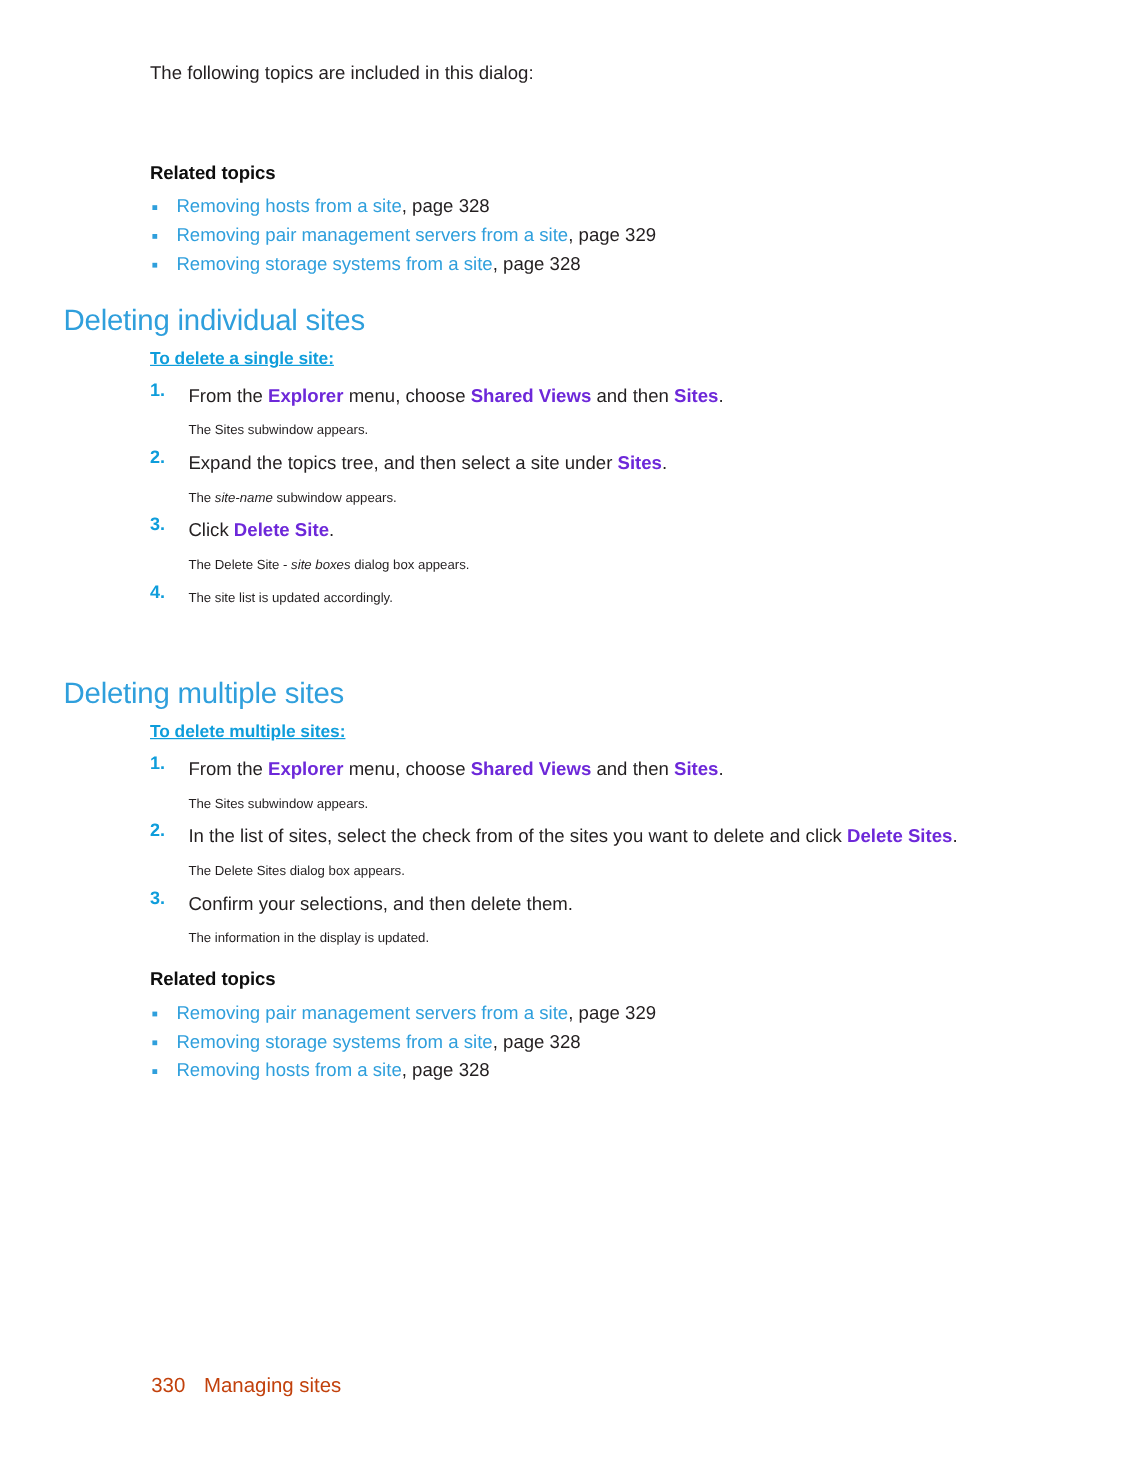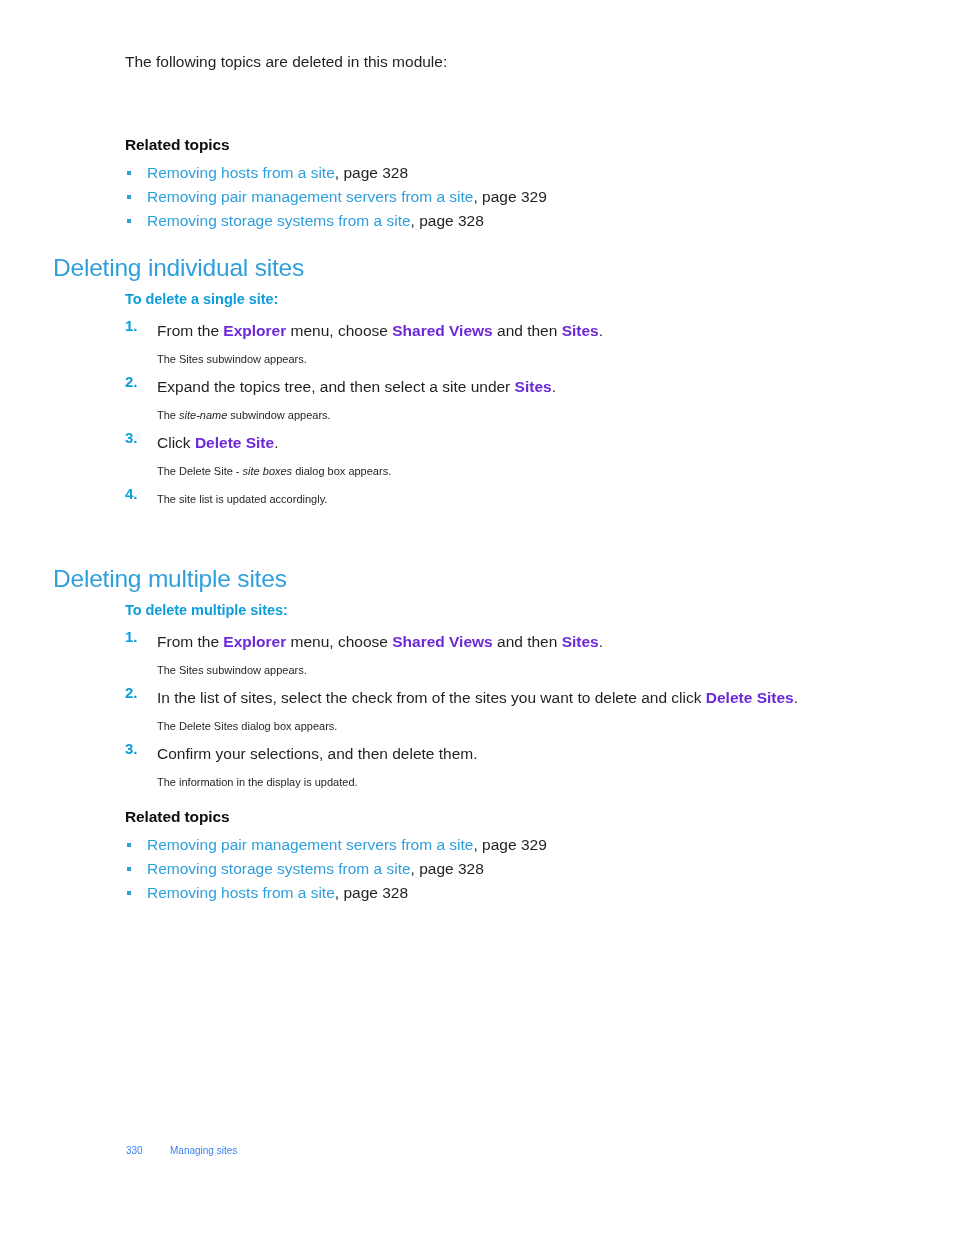--- a/index.html
+++ b/index.html
@@ -84,20 +84,21 @@
     letter-spacing: -0.2px;
   }
 
   .sub-heading {
     position: absolute;
     left: 125px;
     font-size: 14.5px;
     font-weight: bold;
     color: #0e9ddb;
     letter-spacing: -0.05px;
+    text-decoration: underline;
   }
 
   
   .steps {
     position: absolute;
     left: 125px;
   }
   .step {
     position: relative;
     min-height: 22px;
@@ -129,34 +130,34 @@
   }
   .step-text i, .step-result i {
     font-style: italic;
   }
 
   
   .footer {
     position: absolute;
     left: 126px;
     top: 1145px;
-    font-size: 10px;
-    color: #3b82f6;
+    font-size: 17px;
+    color: #c2410c;
   }
   .footer .folio {
     display: inline-block;
     width: 44px;
   }
 </style>
 </head>
 <body>
 
 <div class="page">
 
-  <div class="intro">The following topics are deleted in this module:</div>
+  <div class="intro">The following topics are included in this dialog:</div>
 
   <ul class="bullet-list" id="module-topics" style="top: 80px;">
     </ul>
 
   <div class="related-heading" style="top: 136px;">Related topics</div>
 
   <ul class="bullet-list" id="related-top" style="top: 161px;">
       <li><span class="bullet-sq"></span><span class="link">Removing hosts from a site</span><span class="pageref">, page 328</span></li>
       <li><span class="bullet-sq"></span><span class="link">Removing pair management servers from a site</span><span class="pageref">, page 329</span></li>
       <li><span class="bullet-sq"></span><span class="link">Removing storage systems from a site</span><span class="pageref">, page 328</span></li>

